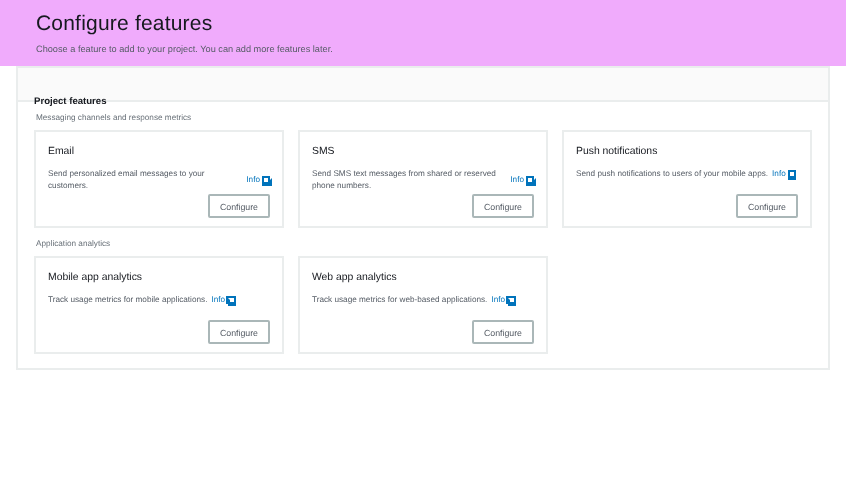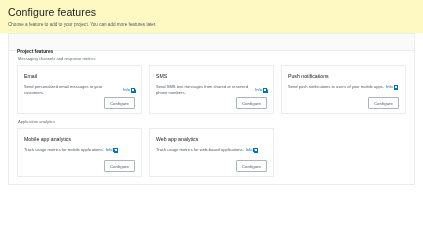--- a/index.html
+++ b/index.html
@@ -11,22 +11,22 @@
     height: 218px;
     overflow: hidden;
     background: #ffffff;
     font-family: "Liberation Sans", sans-serif;
     color: #16191f;
     -webkit-font-smoothing: antialiased;
   }
 
   
   .page-header {
-    background: #fef9c3;
-    padding: 6px 10px 8px 8px;
+    background: #f0abfc;
+    padding: 6px 10px 8px 18px;
     box-sizing: border-box;
     height: 33px;
   }
   .page-title {
     font-size: 10.5px;
     font-weight: 400;
     line-height: 13px;
     margin: 0 0 2px 0;
     color: #16191f;
     letter-spacing: .1px;

